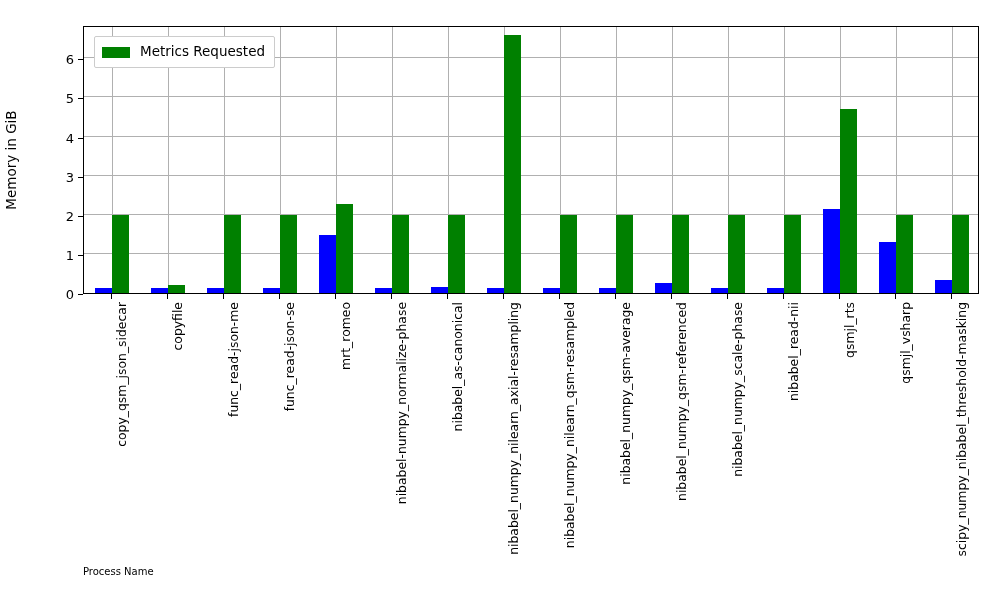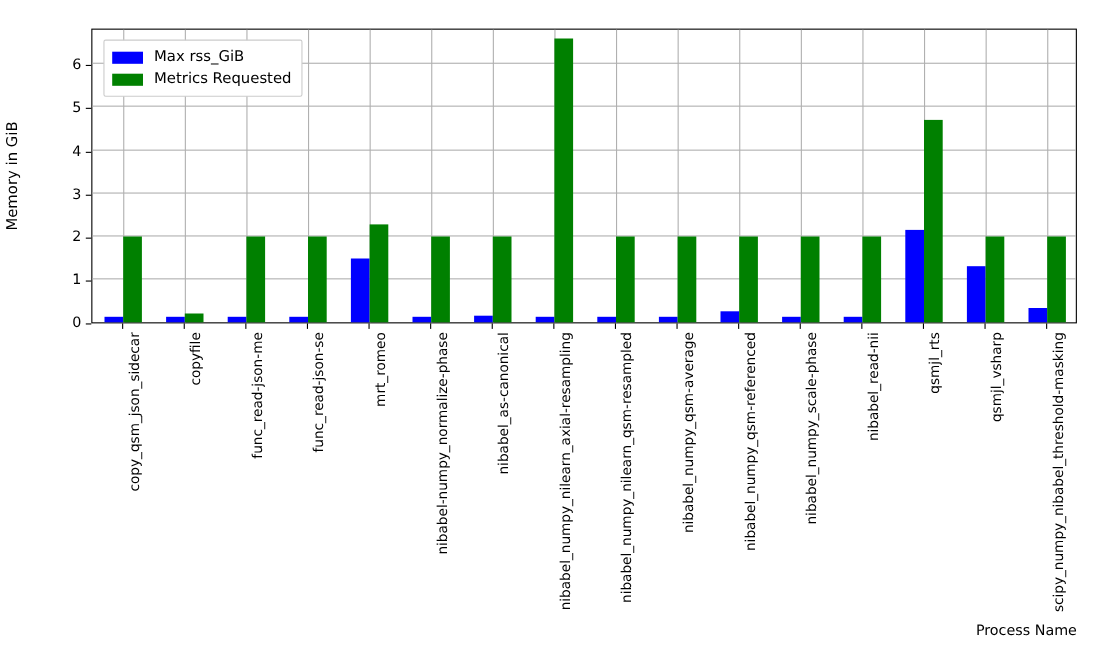--- a/index.html
+++ b/index.html
@@ -140,22 +140,22 @@
     top: 50%;
     transform: translate(-50%, -50%) rotate(-90deg);
     font-size: 13.5px;
     white-space: nowrap;
   }
   #xlabel {
     position: absolute;
     left: 83px;
     top: 566px;
     width: 896px;
-    text-align: right;
-    font-size: 13px;
+    text-align: left;
+    font-size: 10px;
     white-space: nowrap;
   }
 
   
   #legend {
     position: absolute;
     left: 94px;
     top: 36px;
     background: #ffffff;
     border: 1px solid #cccccc;
@@ -299,22 +299,18 @@
       <div class="xtick-mark" style="left: 895px;"></div>
       <div class="xtick-label" style="left: 900px;">qsmjl_vsharp</div>
       <div class="xtick-mark" style="left: 951px;"></div>
       <div class="xtick-label" style="left: 956px;">scipy_numpy_nibabel_threshold-masking</div>
     </div>
 
   <div id="xlabel">Process Name</div>
 
   <div id="legend">
       <div class="legend-row">
-        <div class="legend-swatch" style="background: rgb(0, 0, 255);"></div>
-        <div class="legend-text">Max rss_GiB</div>
-      </div>
-      <div class="legend-row">
         <div class="legend-swatch" style="background: rgb(0, 128, 0);"></div>
         <div class="legend-text">Metrics Requested</div>
       </div>
     </div>
 
 </div>
 
 </body></html>

